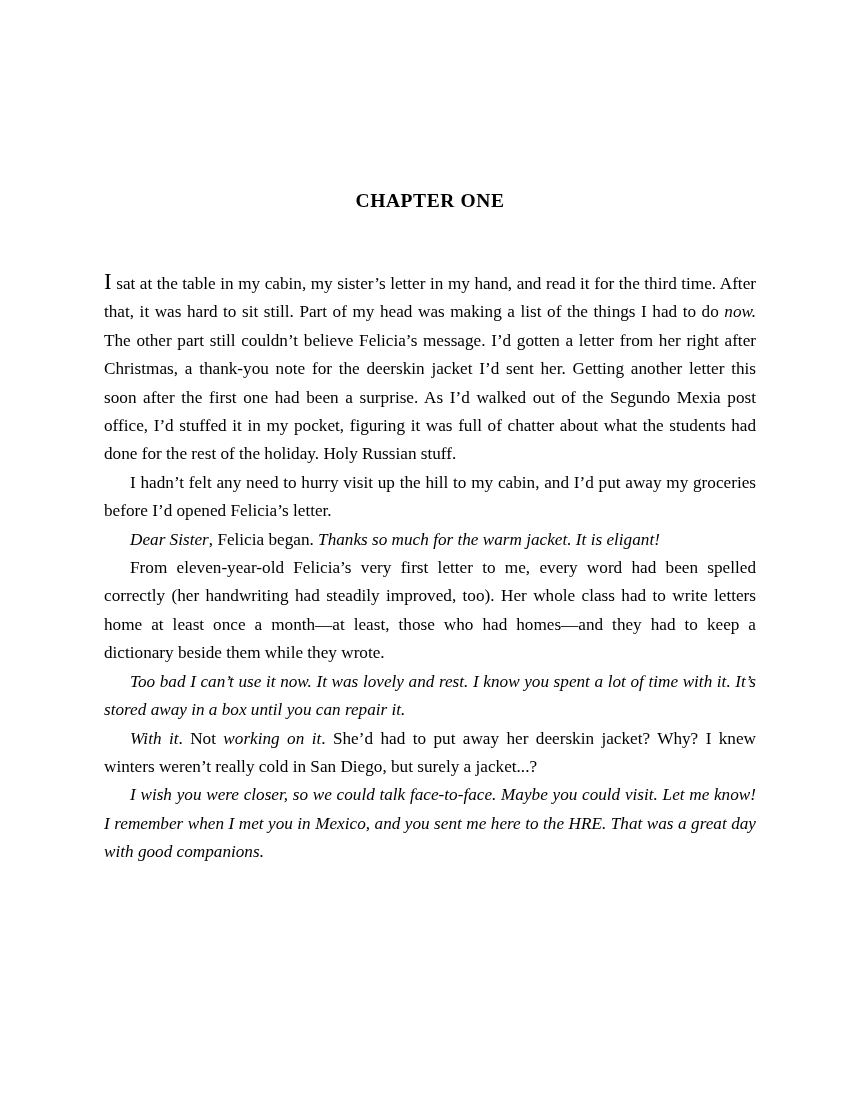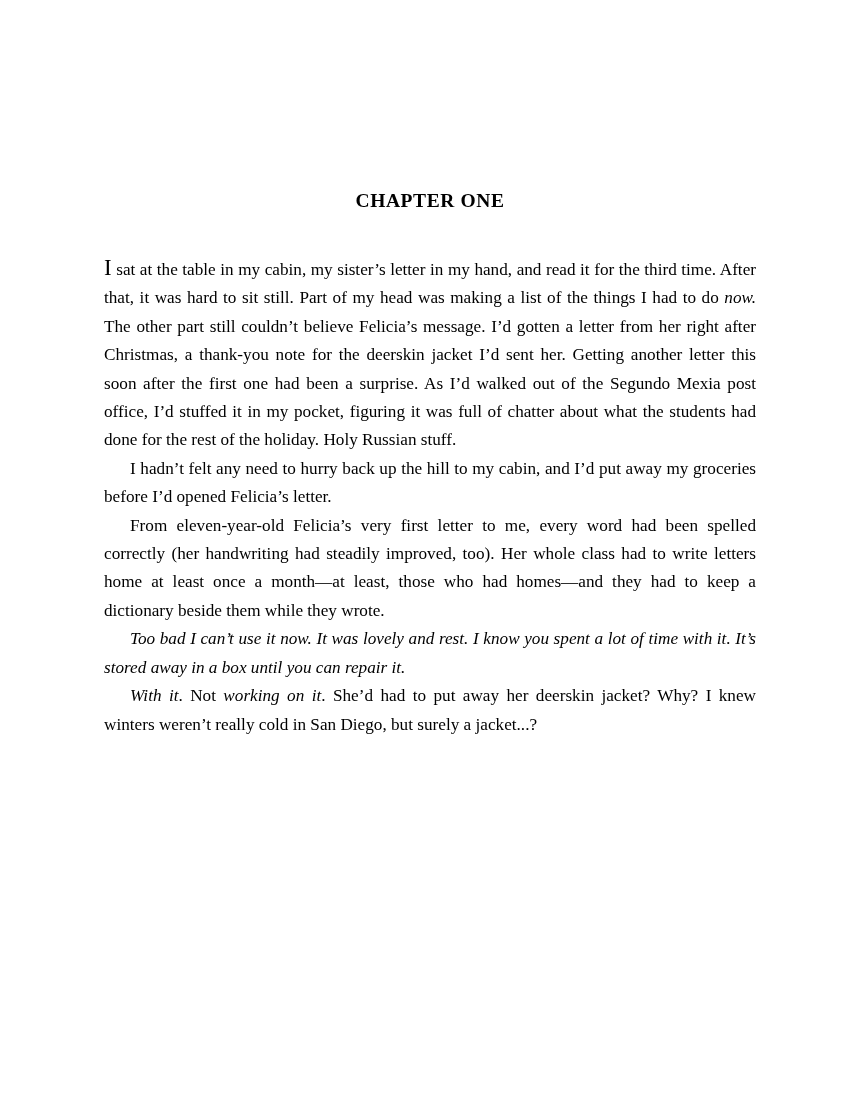--- a/index.html
+++ b/index.html
@@ -24,21 +24,21 @@
   .chapter-title {
     margin: 0;
     padding-top: 190px;
     text-align: center;
     font-size: 19.5px;
     font-weight: bold;
     letter-spacing: 0.6px;
     font-family: "Liberation Serif", "DejaVu Serif", serif;
   }
   .body-text {
-    margin-top: 44px;
+    margin-top: 58px;
     font-size: 17.2px;
     line-height: 28.4px;
     text-align: justify;
     text-justify: inter-word;
     hyphens: none;
     font-family: Liberation Serif, serif;
   }
   p {
     margin: 0;
   }
@@ -66,34 +66,40 @@
 
   <h1 class="chapter-title">CHAPTER ONE</h1>
 
   <div class="body-text">
 
     <p class="noindent">
       <span class="dropcap">I</span><span> sat at the table in my cabin, my sister’s letter in my hand, and read it for the third time. After that, it was hard to sit still. Part of my head was making a list of the things I had to do </span><em>now.</em><span> The other part still couldn’t believe Felicia’s message. I’d gotten a letter from her right after Christmas, a thank-you note for the deerskin jacket I’d sent her. Getting another letter this soon after the first one had been a surprise. As I’d walked out of the Segundo Mexia post office, I’d stuffed it in my pocket, figuring it was full of chatter about what the students had done for the rest of the holiday. Holy Russian stuff.</span>
     </p>
 
     <p class="indent">
-      <span>I hadn’t felt any need to hurry back up the hill to my cabin, and I’d put away my groceries before I’d opened Felicia’s letter.</span>
+      <span>I hadn’t felt any need to hurry visit up the hill to my cabin, and I’d put away my groceries before I’d opened Felicia’s letter.</span>
     </p>
 
+    <p class="indent">
+      <em>Dear Sister</em><span>, Felicia began. </span><em>Thanks so much for the warm jacket. It is eligant!</em>
+    </p>
 
 
     <p class="indent">
       <span>From eleven-year-old Felicia’s very first letter to me, every word had been spelled correctly (her handwriting had steadily improved, too). Her whole class had to write letters home at least once a month—at least, those who had homes—and they had to keep a dictionary beside them while they wrote.</span>
     </p>
 
 
     <p class="indent letter">
       <span>Too bad I can’t use it now. It was lovely and rest. I know you spent a lot of time with it. It’s stored away in a box until you can repair it.</span>
     </p>
 
     <p class="indent">
       <em>With it</em><span>. Not </span><em>working on it</em><span>. She’d had to put away her deerskin jacket? Why? I knew winters weren’t really cold in San Diego, but surely a jacket...?</span>
     </p>
 
+    <p class="indent letter">
+      <span>I wish you were closer, so we could talk face-to-face. Maybe you could visit. Let me know! I remember when I met you in Mexico, and you sent me here to the HRE. That was a great day with good companions.</span>
+    </p>
 
 
   </div>
 </div>
 
 </body></html>

